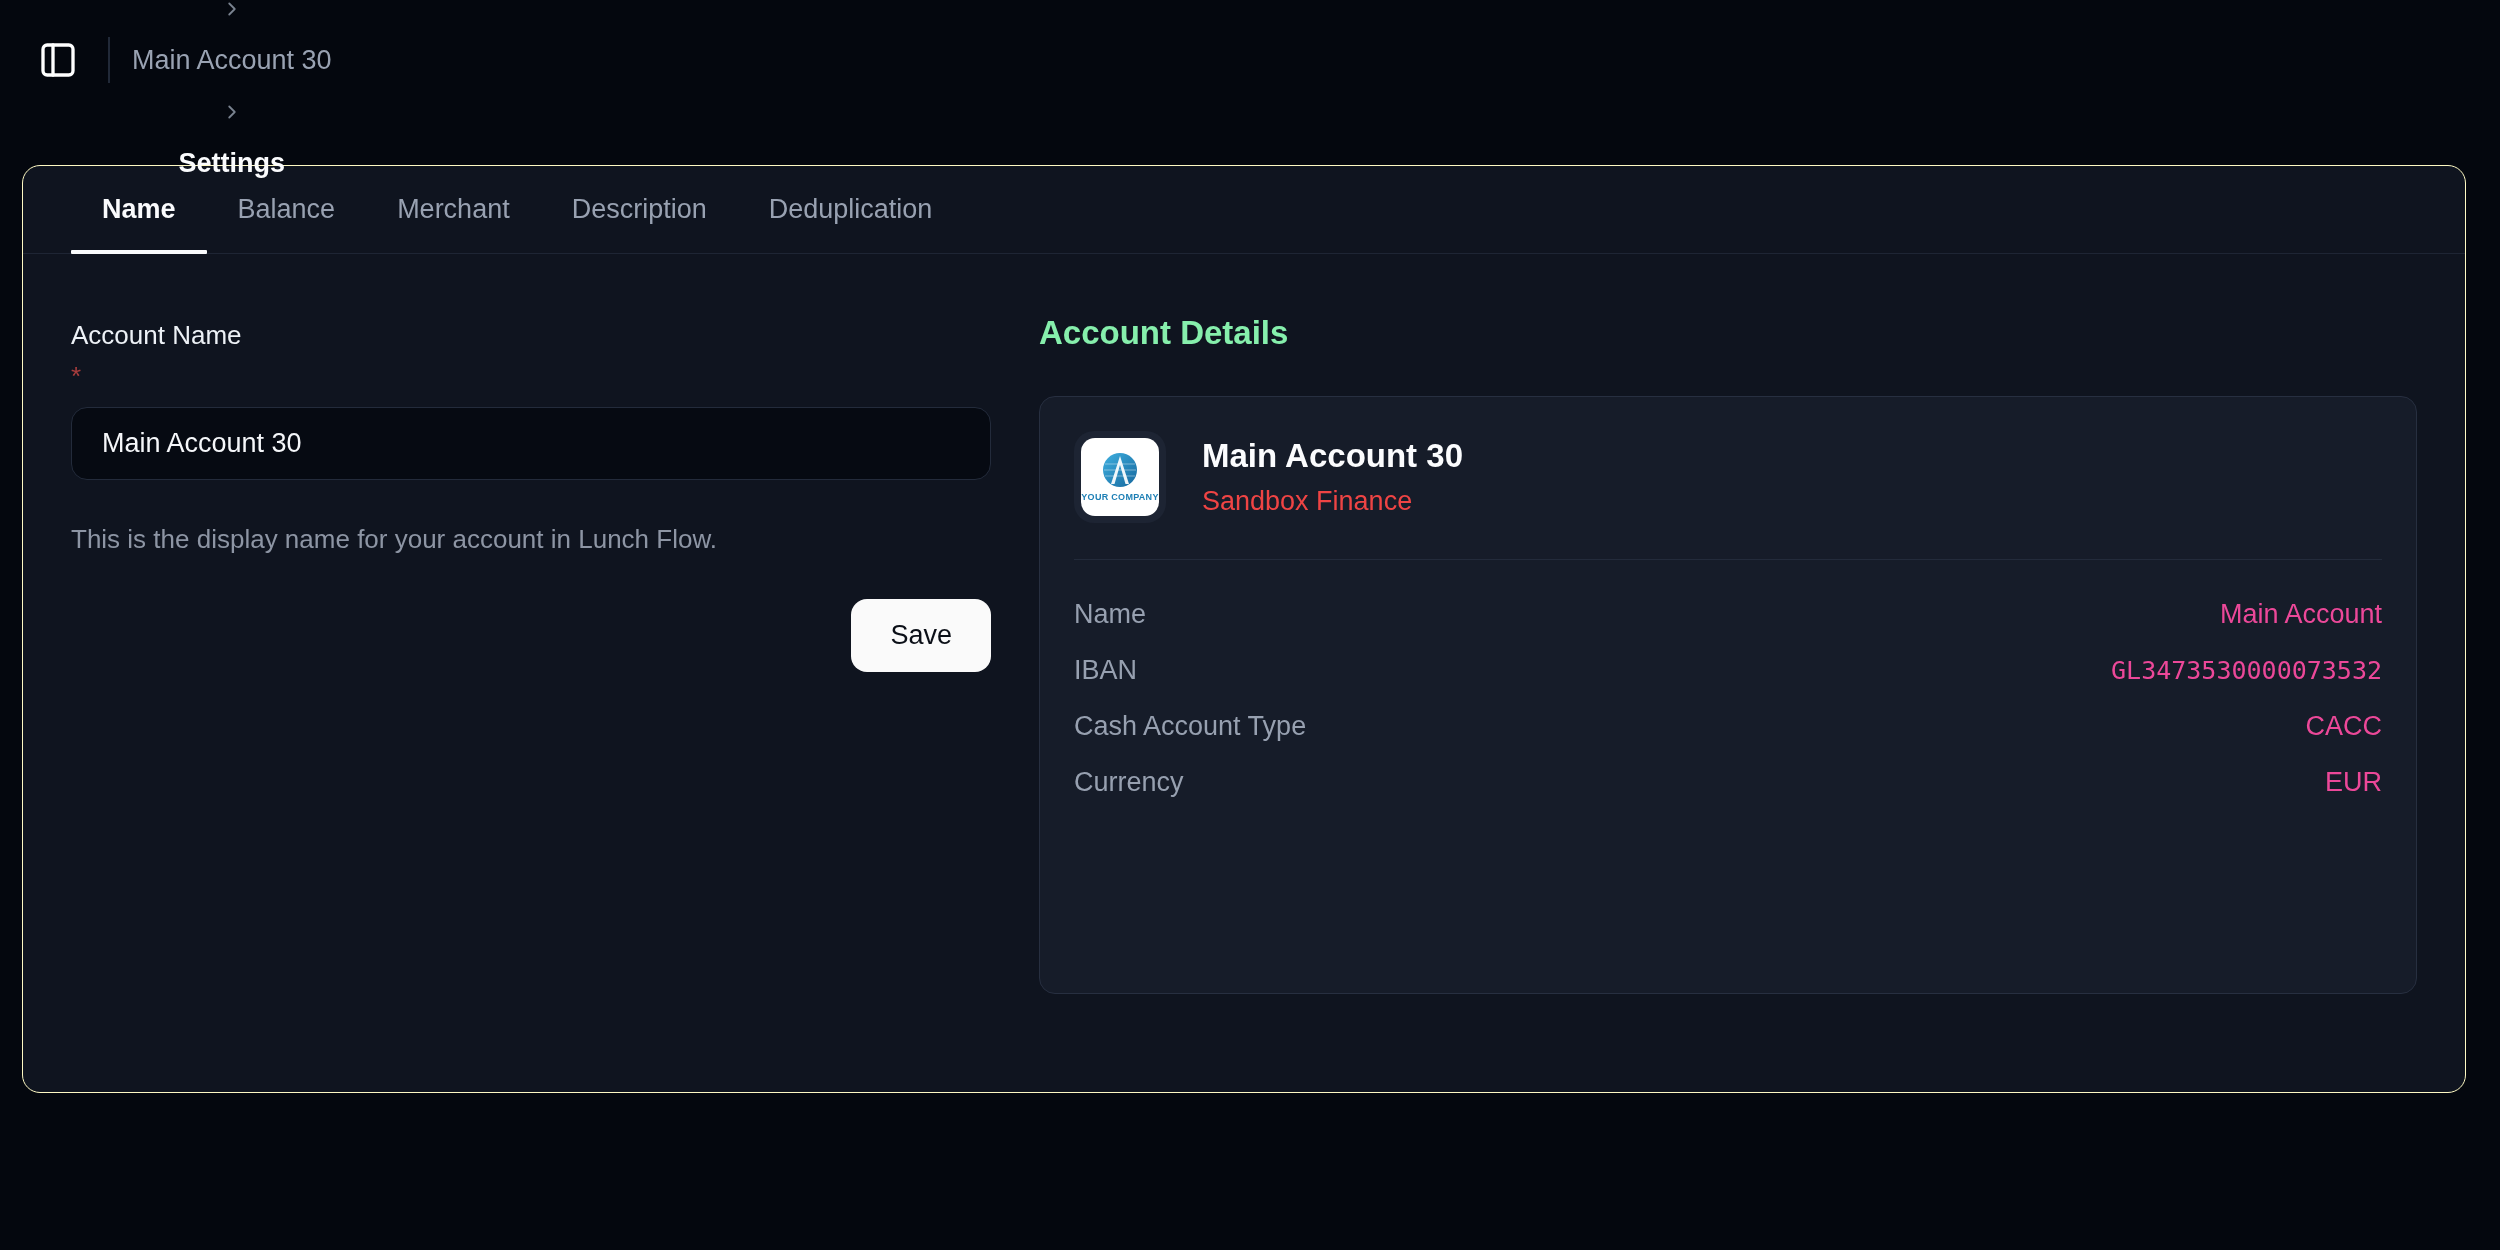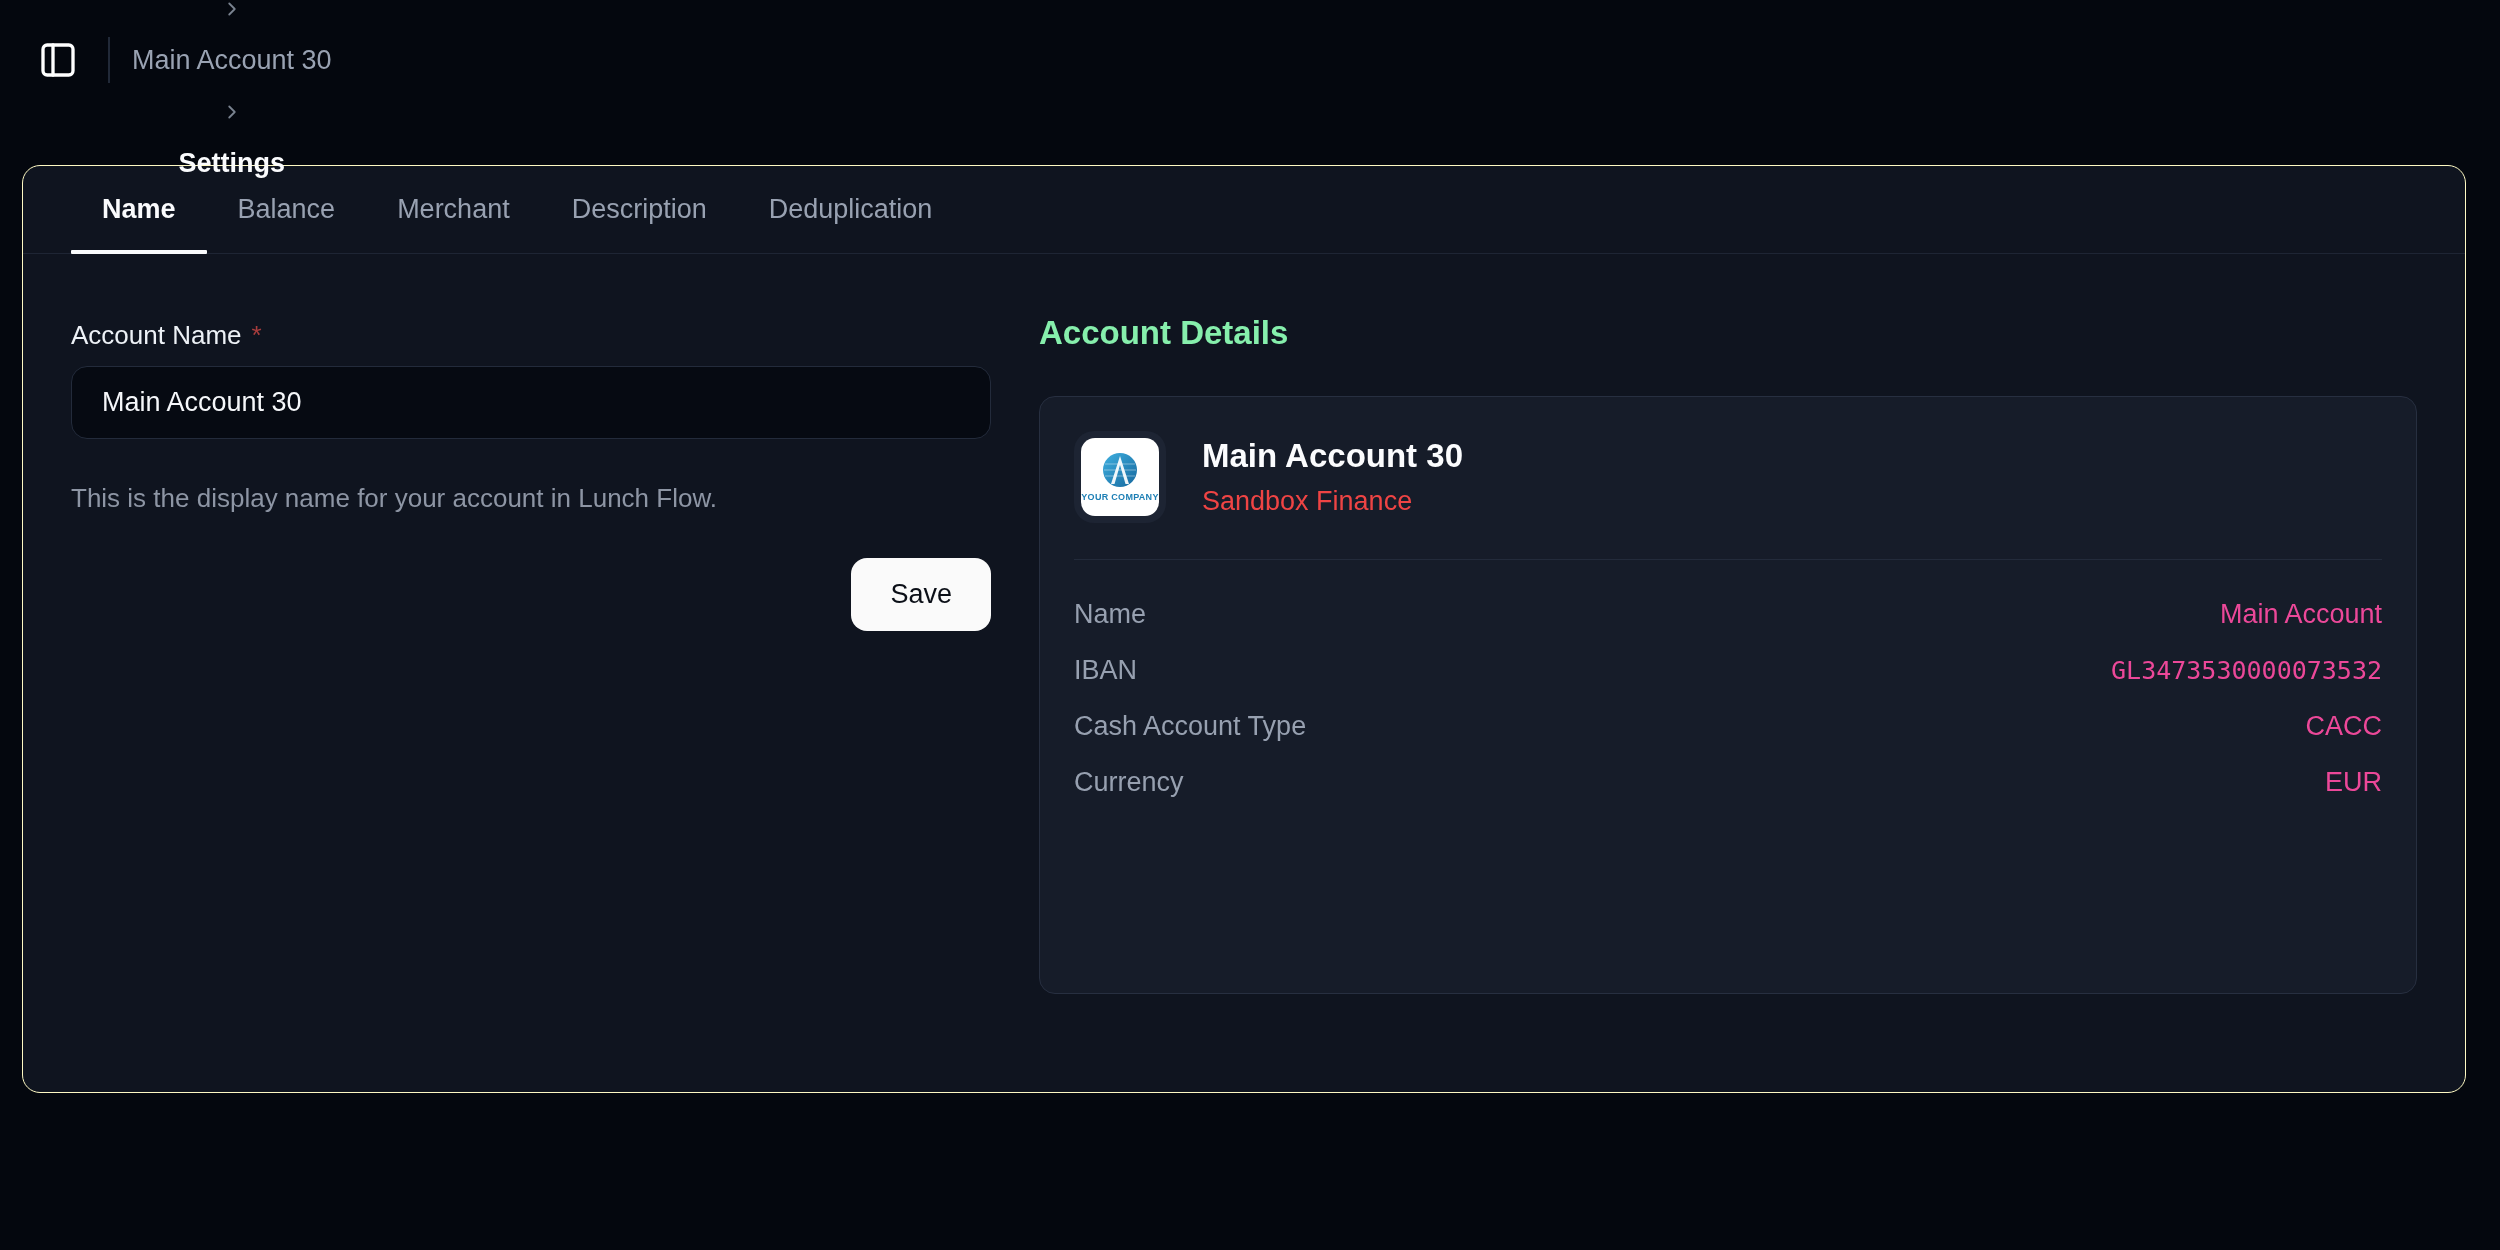--- a/index.html
+++ b/index.html
@@ -67,20 +67,21 @@
   
   .content { display: flex; gap: 48px; padding: 66px 48px 0 48px; }
   .left-col  { width: 920px; flex: none; }
   .right-col { flex: 1; min-width: 0; }
 
   
   .field-label {
     display: flex; align-items: baseline; gap: 10px;
     font-size: 26px; font-weight: 500; color: #edf1f6;
     margin-bottom: 15px;
+    flex-direction: column;
   }
   .asterisk { color: #a83d3d; font-size: 26px; }
   .text-input {
     width: 100%; height: 73px;
     background: #060a12;
     border: 1px solid #232b3b;
     border-radius: 16px;
     padding: 0 30px;
     font-family: inherit; font-size: 27px; color: #f5f7fa;
     outline: none;

